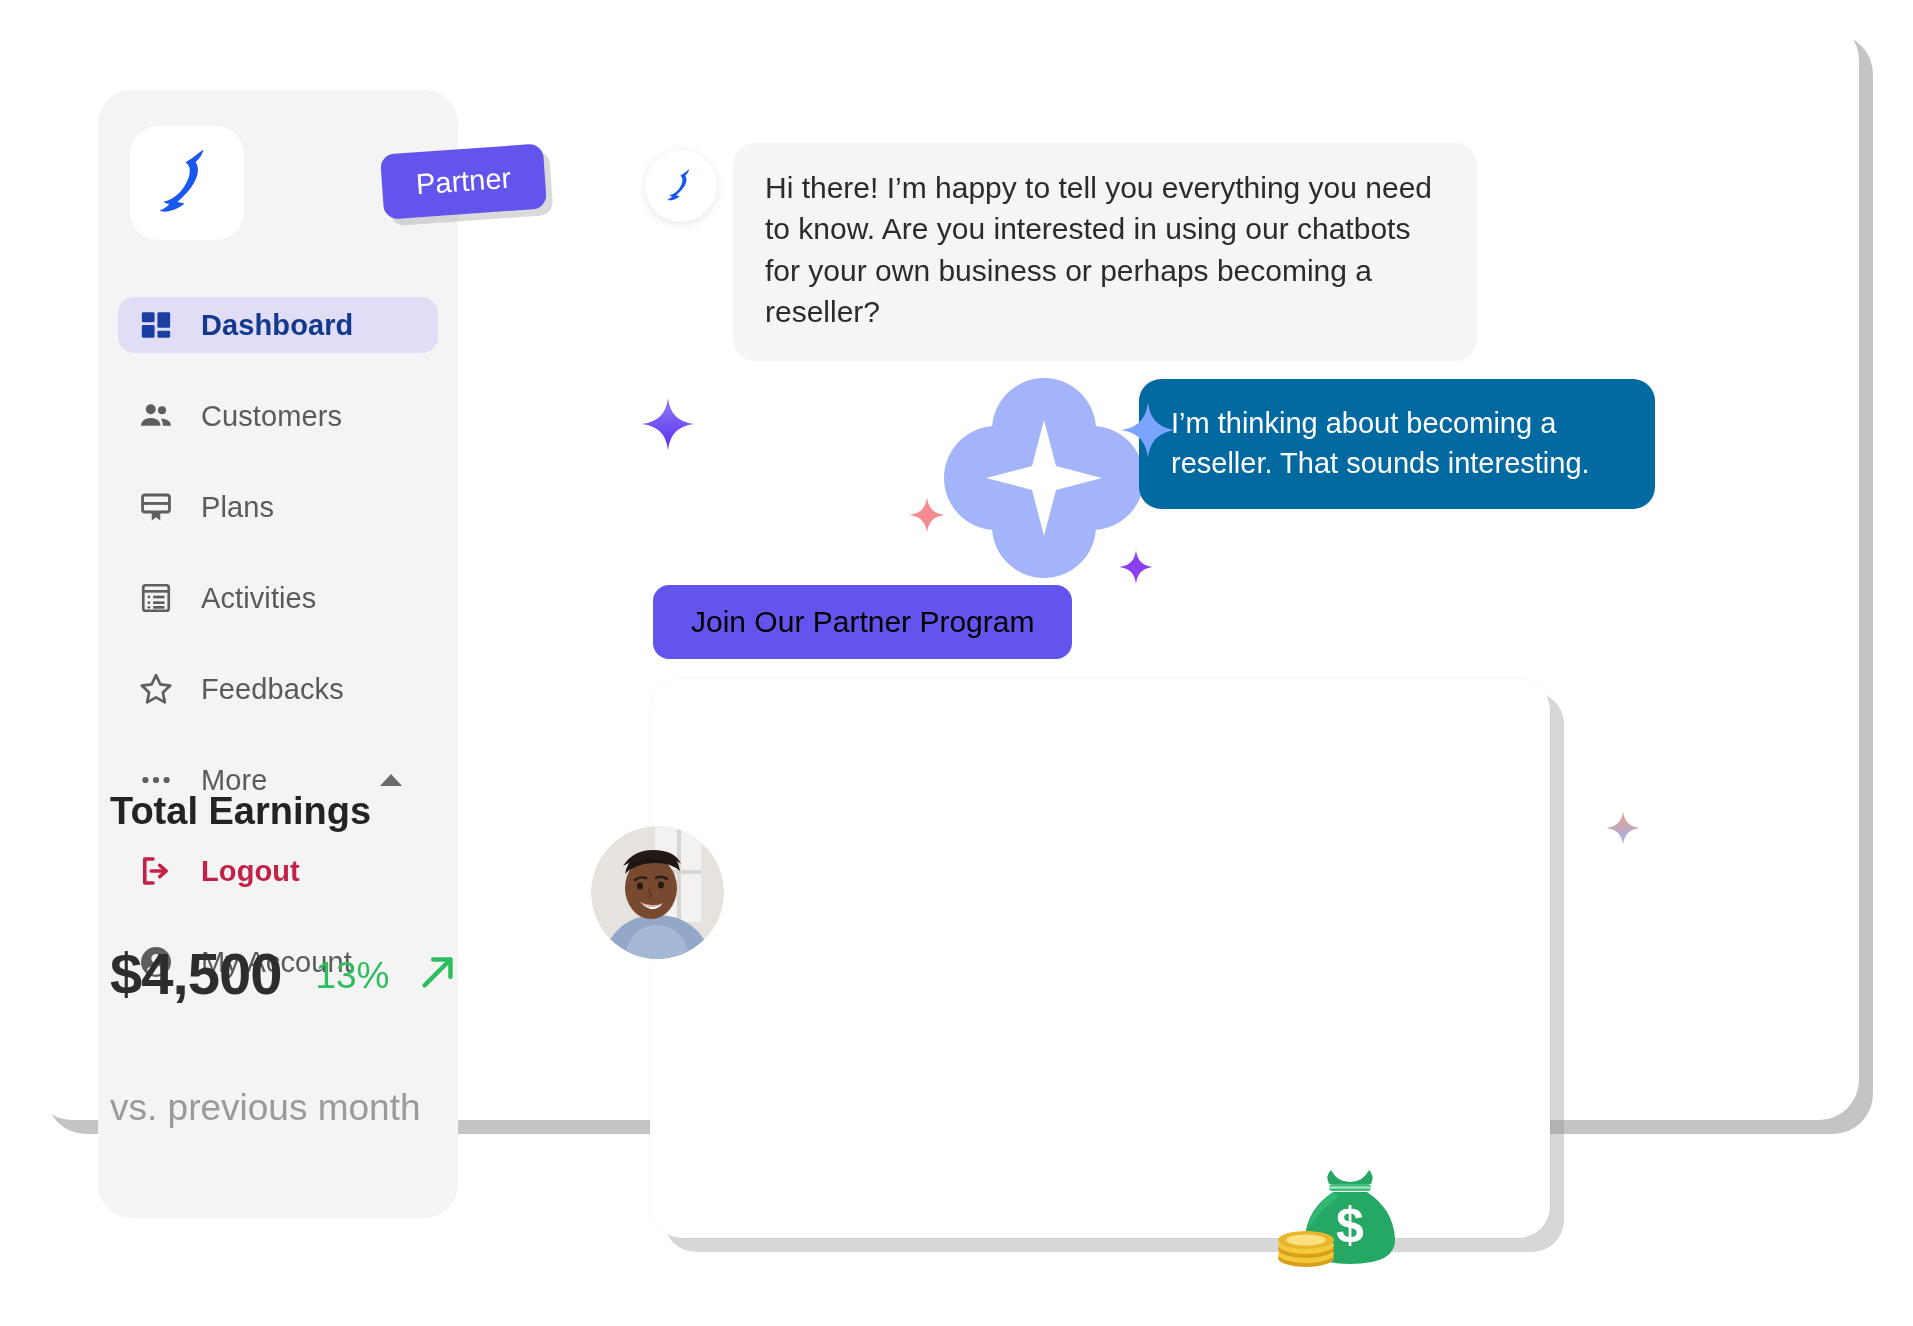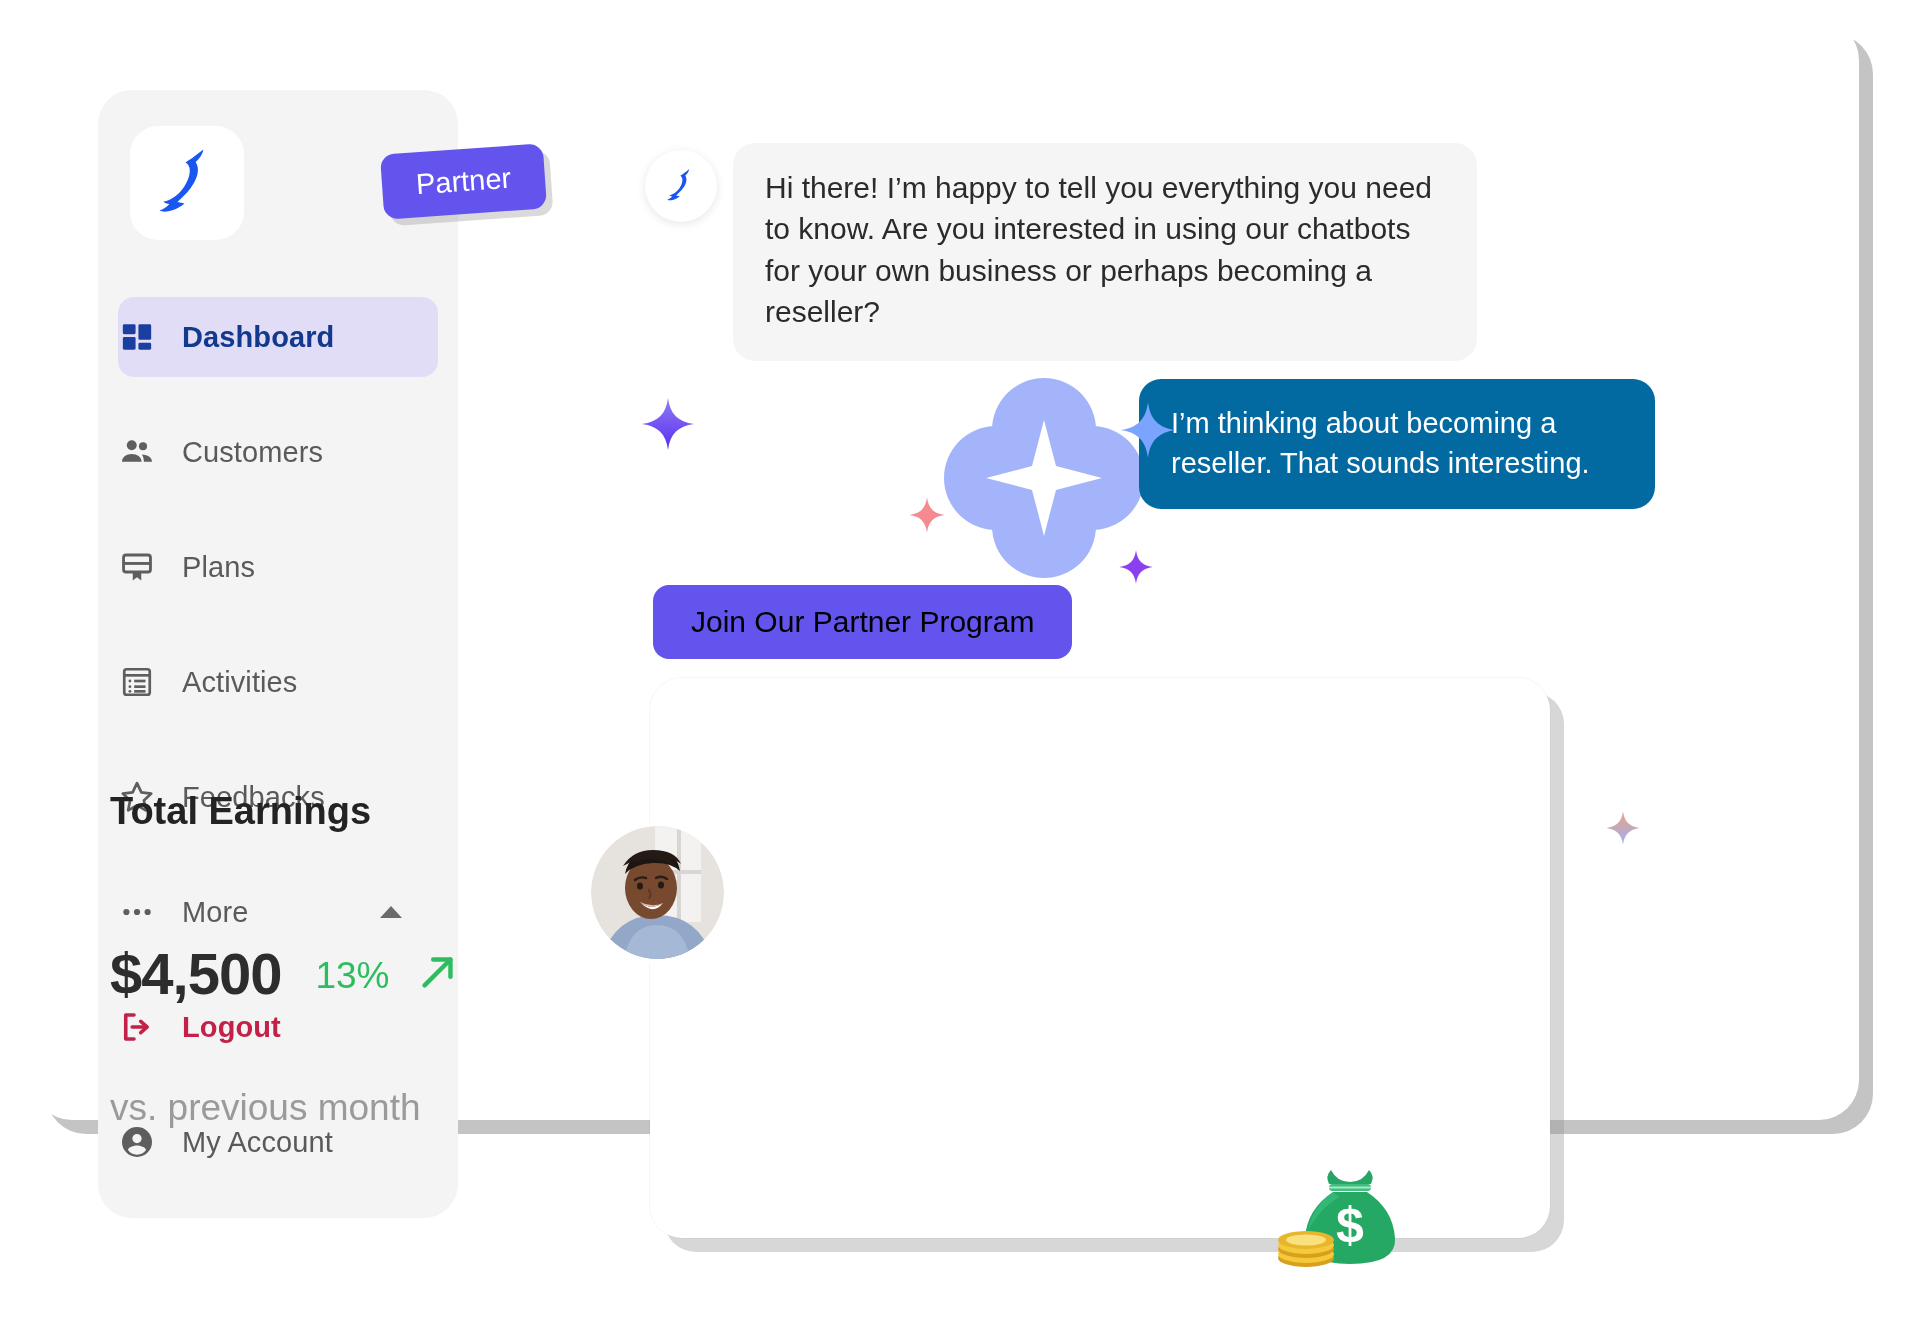--- a/index.html
+++ b/index.html
@@ -34,21 +34,22 @@
     position: absolute; left: 32px; top: 36px;
     width: 114px; height: 114px;
     background: #ffffff; border-radius: 28px;
     display: flex; align-items: center; justify-content: center;
   }
   .logo-tile svg { width: 62px; height: 76px; display:block; }
 
   .nav { position: absolute; left: 0; top: 207px; width: 100%; }
   .nav-item {
     display: flex; align-items: center;
-    height: 80px; margin: 0 20px 35px 20px;
+    height: 56px; margin: 0 20px 35px 20px;
+    padding-left: 19px;
     border-radius: 16px;
     position: relative;
   }
   .nav-item .ico {
     width: 38px; height: 38px; flex: 0 0 38px;
     display: flex; align-items: center; justify-content: center;
     color: #5e5e5e;
     margin-right: 26px;
   }
   .nav-item .lbl {

